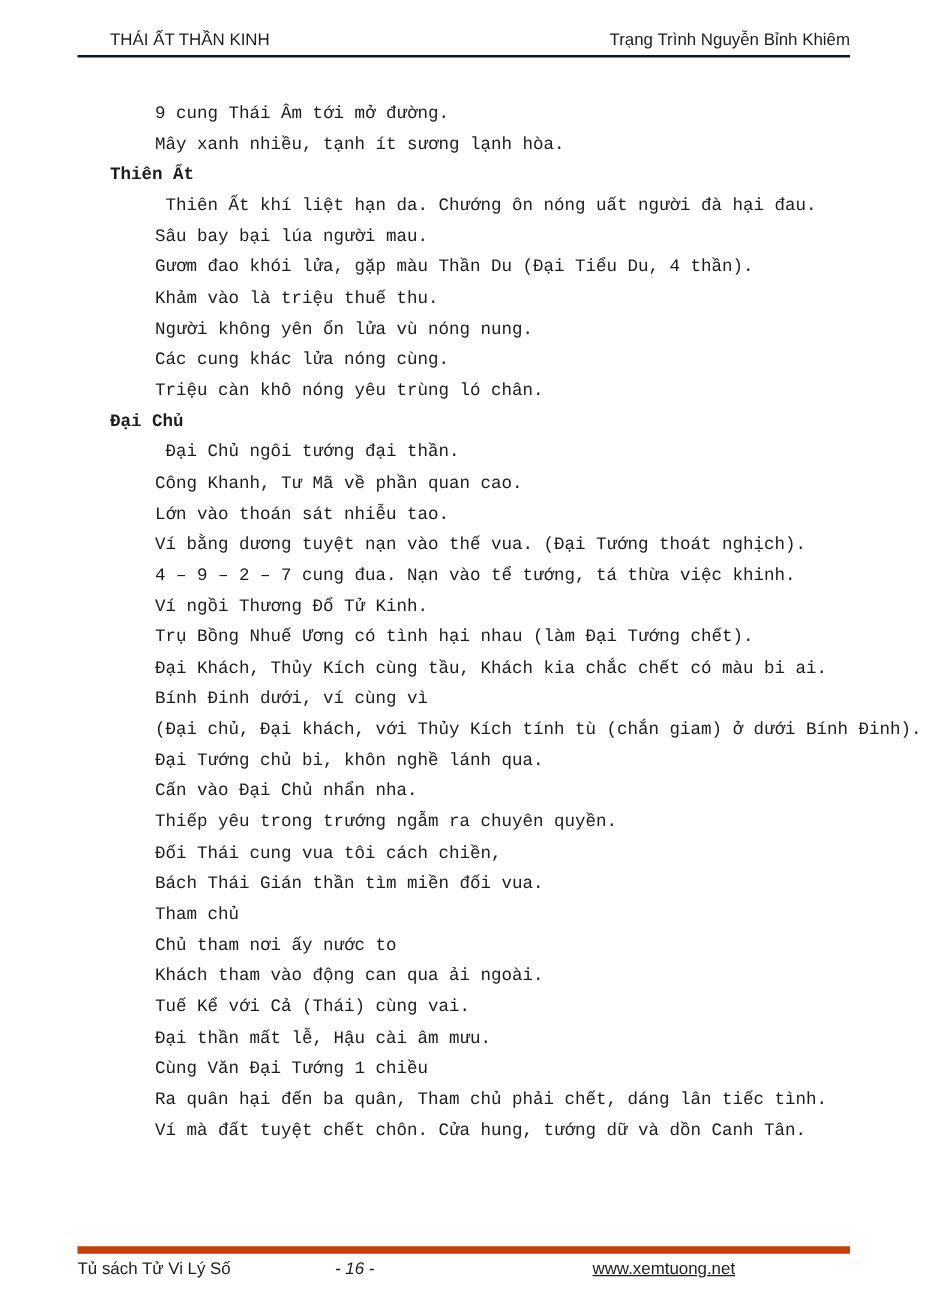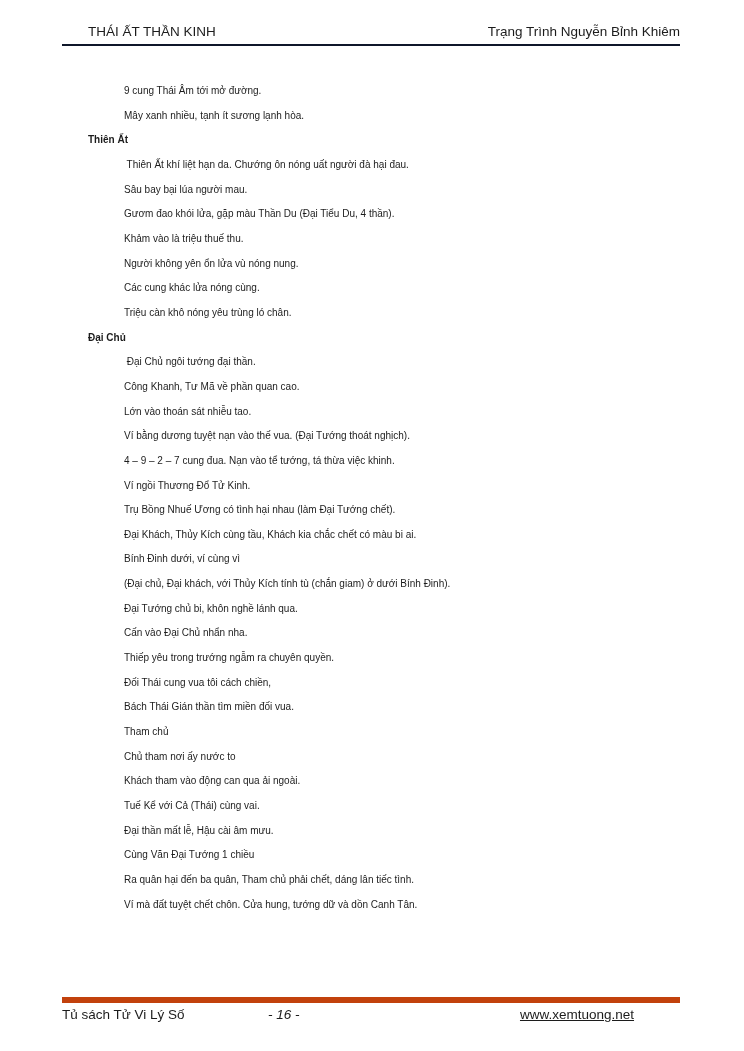--- a/index.html
+++ b/index.html
@@ -29,21 +29,22 @@
     padding-bottom: 5px;
     font-size: 13.5px;
   }
   .header-left { padding-left: 26px; }
   
   .content {
     position: absolute;
     left: 88px;
     top: 79px;
     width: 600px;
-    font-size: 10px;
+    font-size: 14px;
+    font-family: Liberation Mono, monospace;
   }
   .line {
     margin: 0;
     line-height: 24.65px;
     white-space: pre;
   }
   .line.body { margin-left: 36px; }
   .line.heading { font-weight: bold; margin-left: 0; }
   
   .footer {
@@ -51,21 +52,21 @@
     left: 62px;
     top: 997px;
     width: 618px;
     border-top: 6px solid #c2410c;
     padding-top: 4px;
     display: flex;
     font-size: 13.5px;
   }
   .footer > span { flex: 1; }
   .footer-center { text-align: left; font-style: italic; }
-  .footer-right { text-align: center; }
+  .footer-right { text-align: left; }
   .footer-link {
     text-decoration: underline;
     color: #1c1c1c;
     cursor: pointer;
   }
 </style>
 </head>
 <body>
 
 <div class="page">

